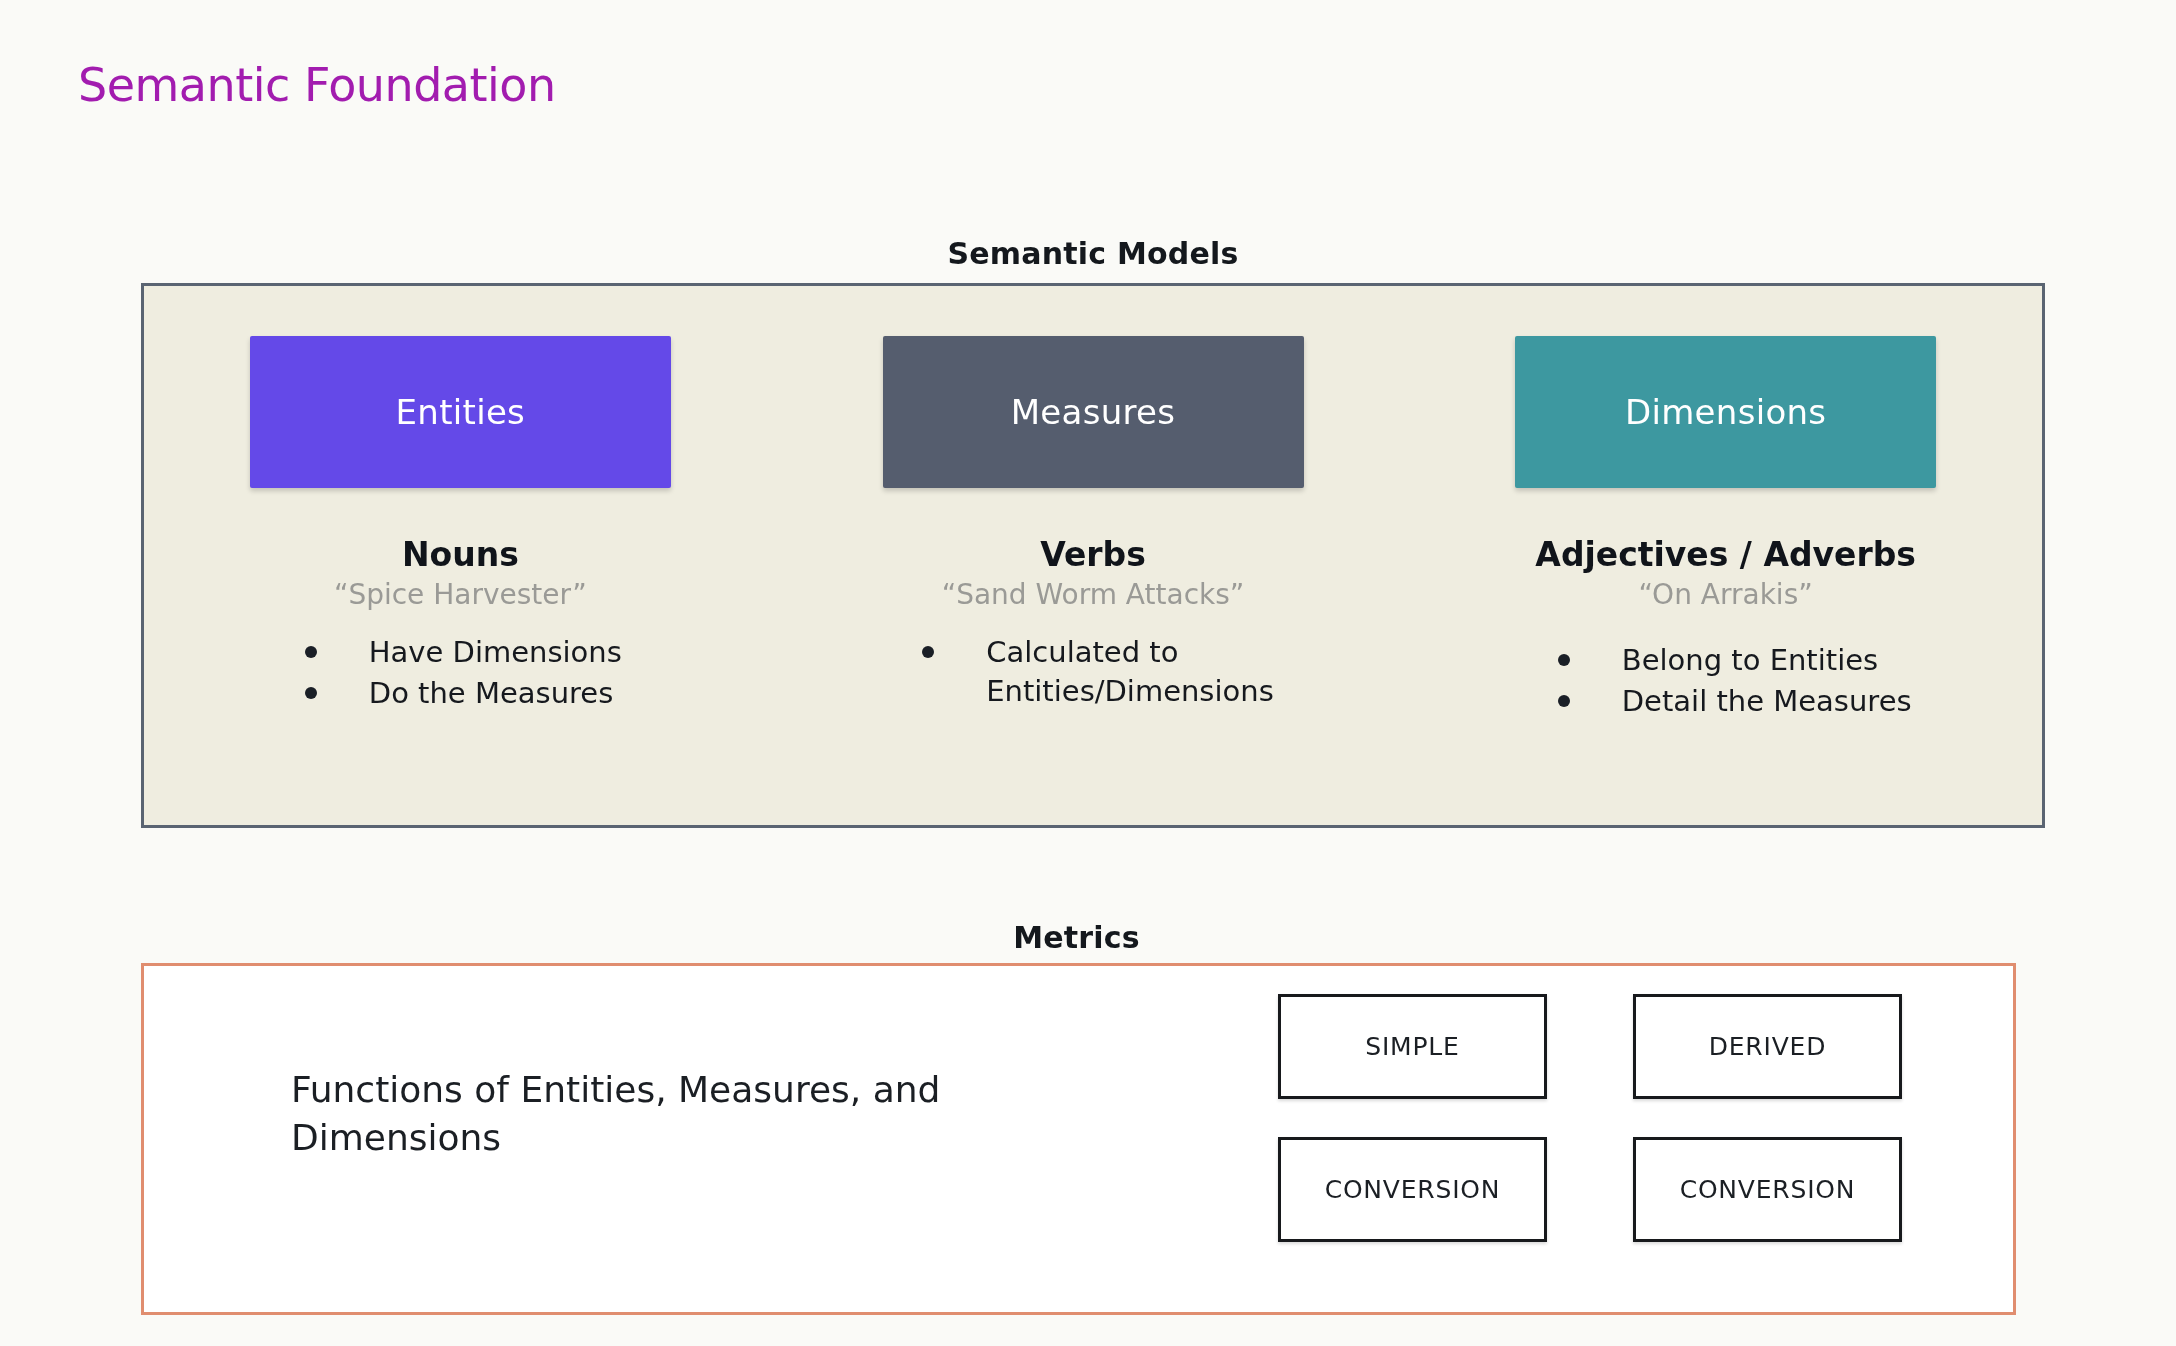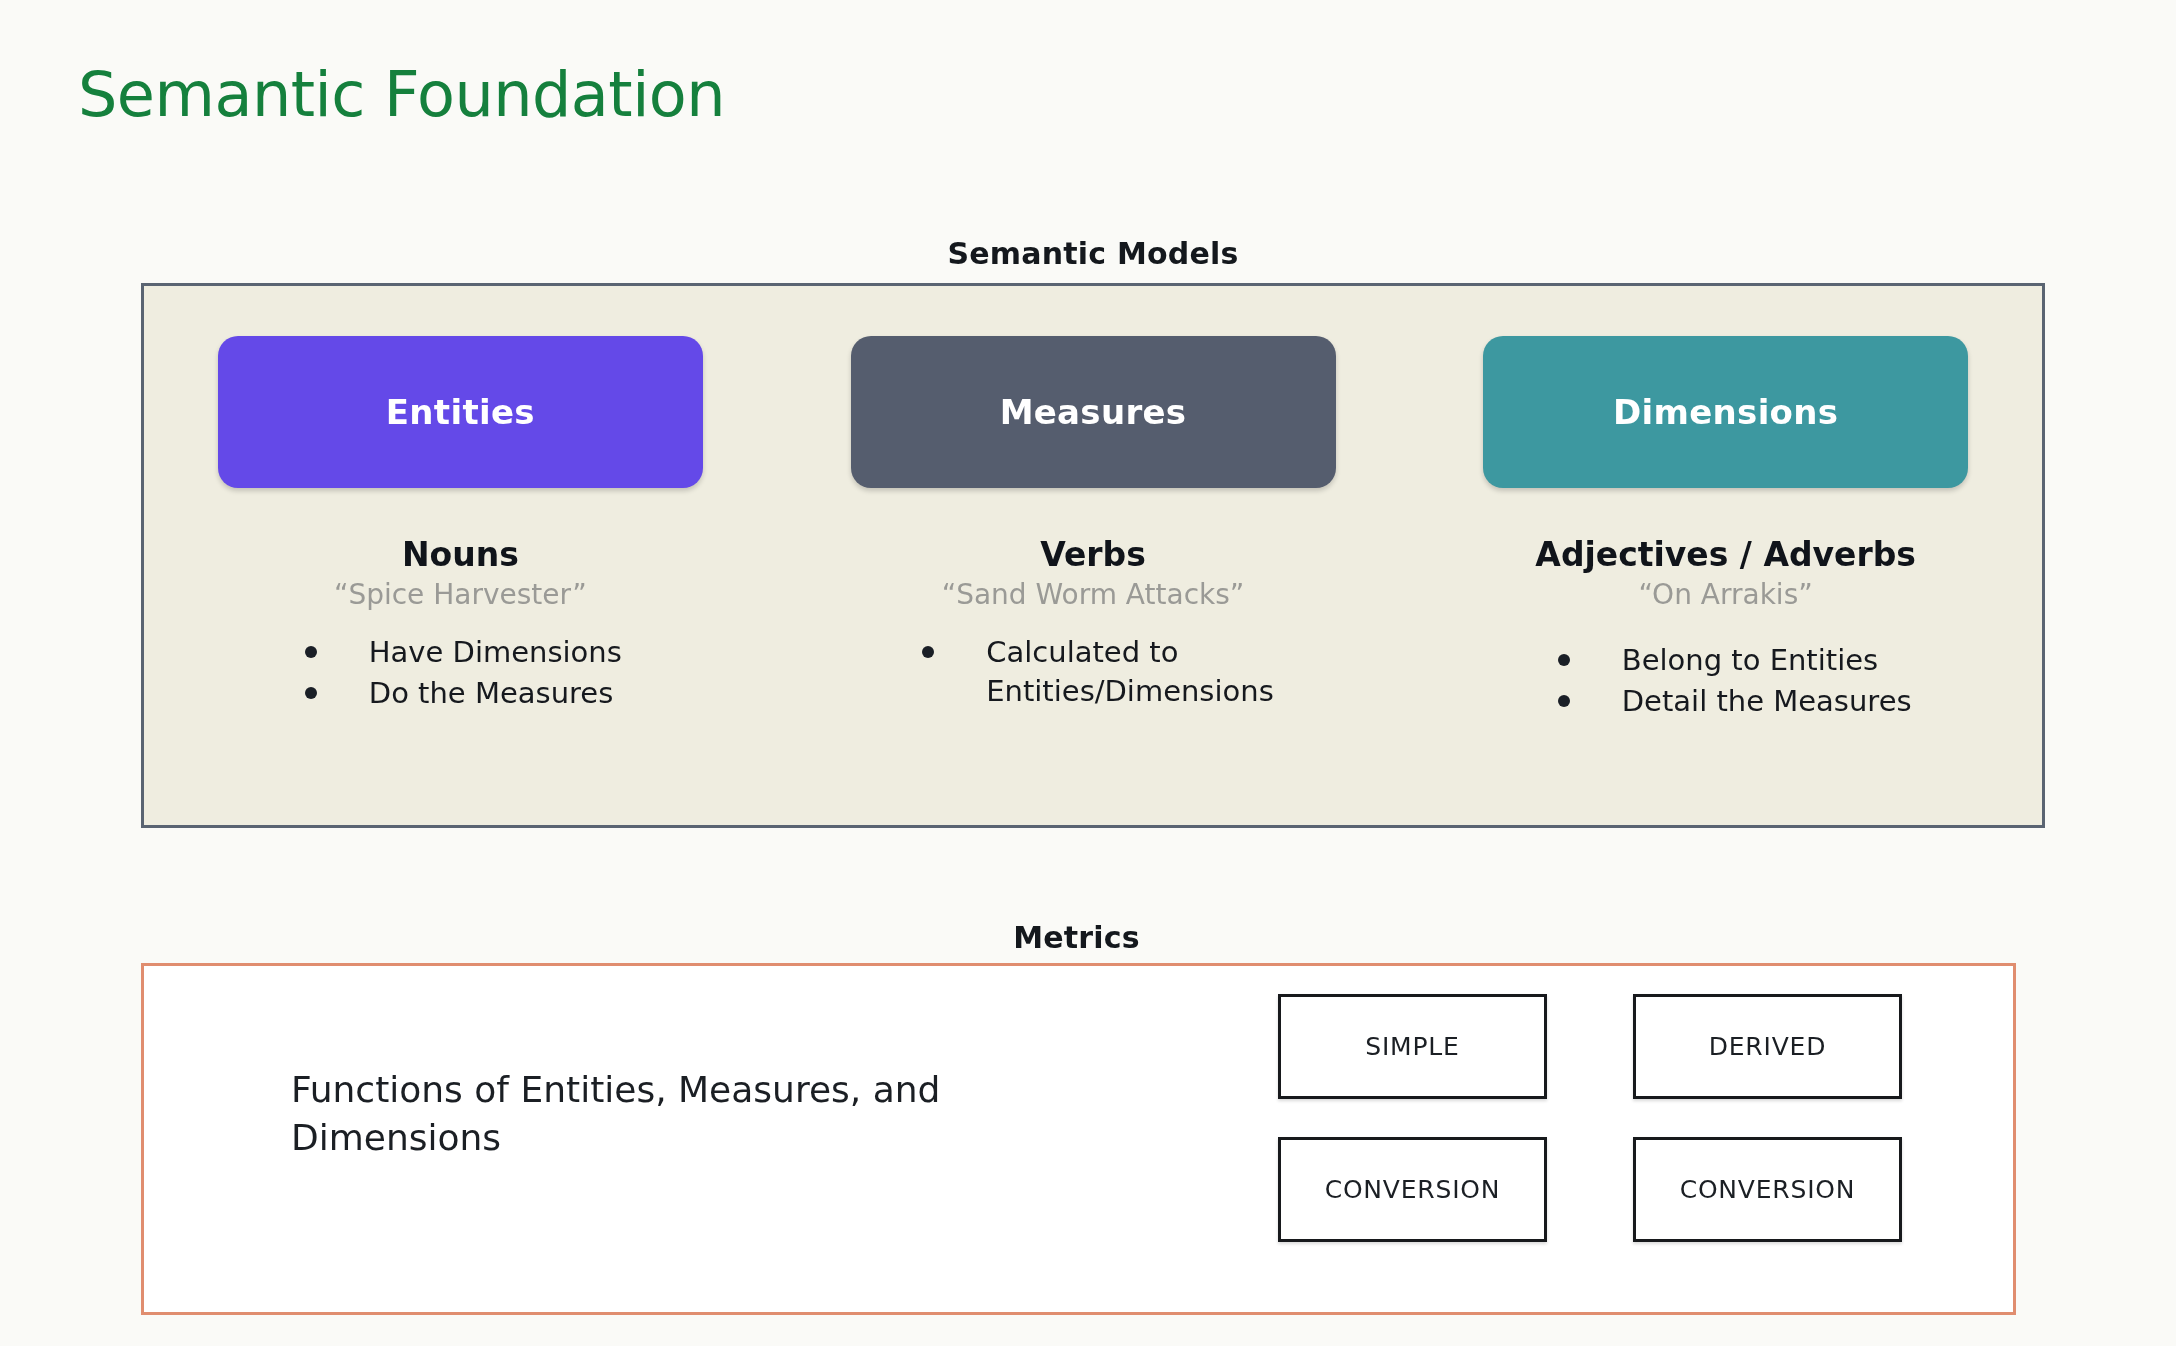--- a/index.html
+++ b/index.html
@@ -13,23 +13,23 @@
     font-family: "DejaVu Sans", sans-serif;
     overflow: hidden;
     position: relative;
   }
 
   
   #page-title {
     position: absolute;
     left: 78px;
     top: 58px;
-    font-size: 62px;
+    font-size: 46px;
     font-weight: 400;
-    color: #15803d;
+    color: #a21caf;
     letter-spacing: -0.5px;
     font-family: "DejaVu Sans", sans-serif;
   }
 
   
   .section-heading {
     position: absolute;
     font-size: 30px;
     font-weight: bold;
     color: #14181d;
@@ -70,29 +70,29 @@
   }
   .sm-col {
     flex: 1 1 0;
     display: flex;
     flex-direction: column;
     align-items: center;
     padding-top: 50px;
     box-sizing: border-box;
   }
   .sm-card {
-    width: 485px;
+    width: 421px;
     height: 152px;
-    border-radius: 20px;
+    border-radius: 2px;
     display: flex;
     align-items: center;
     justify-content: center;
     color: #ffffff;
     font-size: 34px;
-    font-weight: bold;
+    font-weight: normal;
     letter-spacing: 0.3px;
     box-shadow: 0 3px 5px rgba(0,0,0,0.18);
   }
   .sm-card.entities   { background: #6449e8; }
   .sm-card.measures   { background: #555d6e; }
   .sm-card.dimensions { background: #3d98a0; }
 
   .sm-pos {
     margin-top: 50px;
     font-size: 33px;

